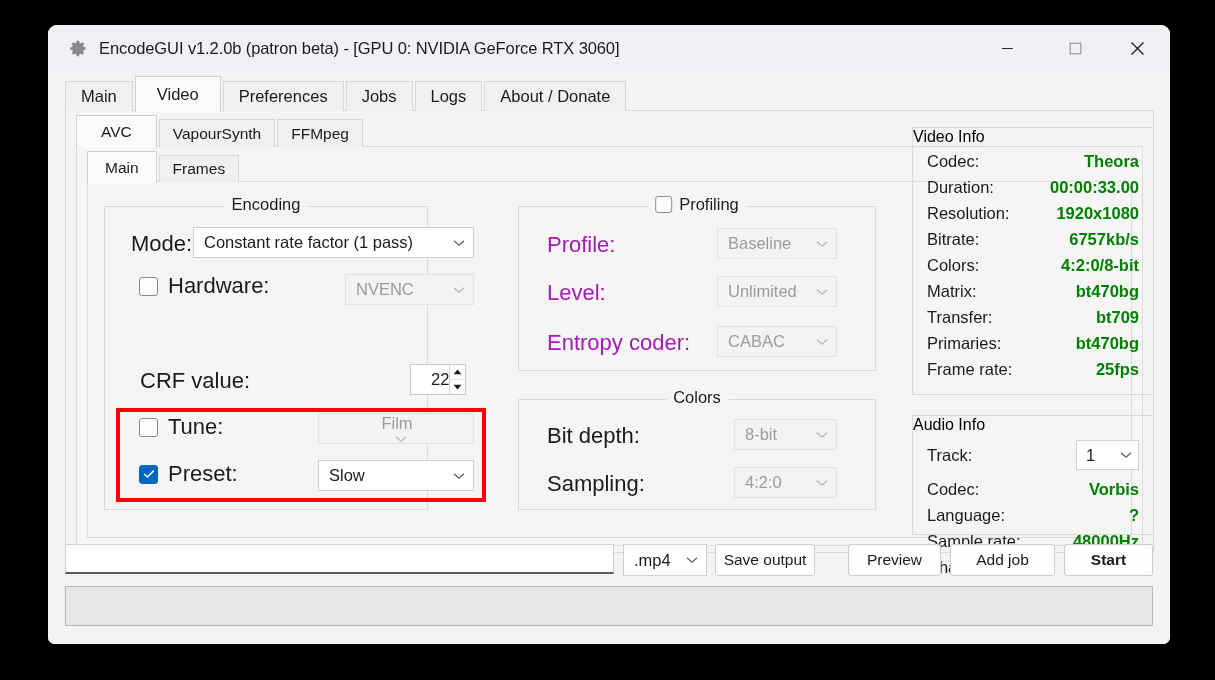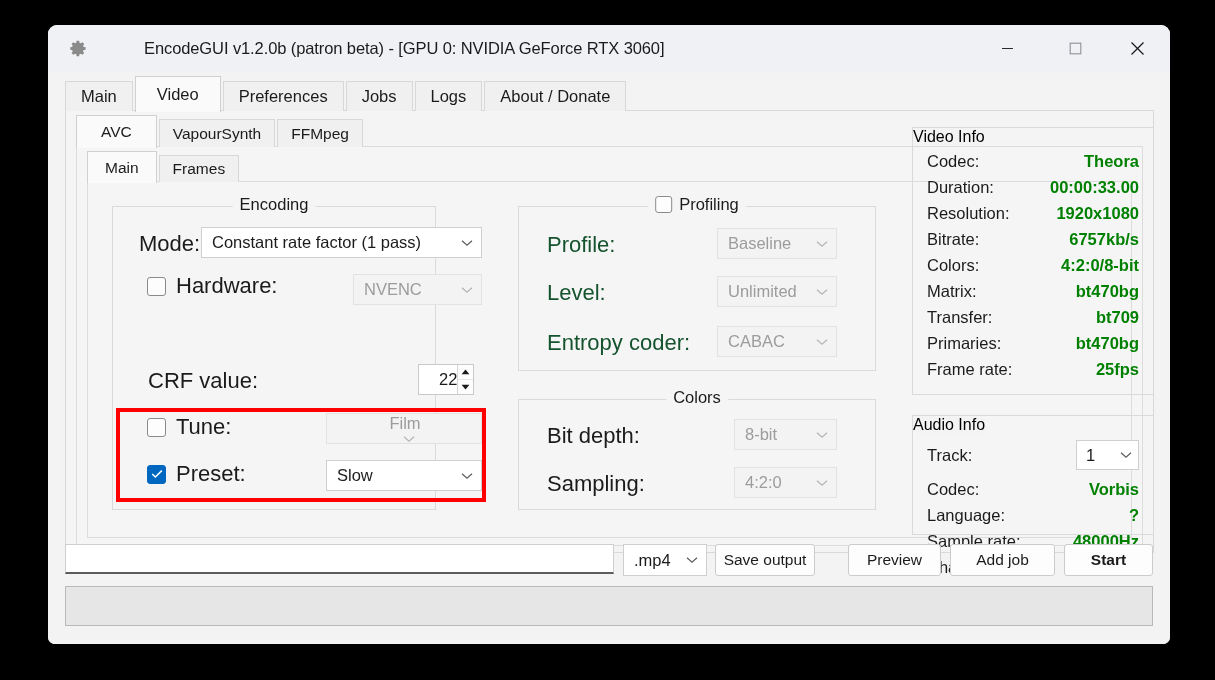--- a/index.html
+++ b/index.html
@@ -28,21 +28,20 @@
   }
 
   
   #titlebar {
     height: 47px;
     min-height: 47px;
     background: #f0f1f5;
     display: flex;
     align-items: center;
     position: relative;
-    gap: 45px;
   }
   #app-icon {
     margin-left: 21px;
     margin-right: 11px;
     width: 19px;
     height: 19px;
     display: block;
   }
   #title-text {
     font-size: 16.5px;
@@ -196,21 +195,21 @@
   .row {
     position: absolute;
     display: flex;
     align-items: center;
   }
   .lbl {
     font-size: 22px;
     color: #1b1b1b;
     white-space: nowrap;
   }
-  .lbl.dim { color: #14532d; }
+  .lbl.dim { color: #a21caf; }
 
   
   .combo {
     box-sizing: border-box;
     border: 1px solid #cfcfcf;
     background: #ffffff;
     height: 31px;
     display: flex;
     align-items: center;
     padding: 0 8px 0 10px;
@@ -445,21 +444,21 @@
           <div class="tab sel">
               <span>Main</span>
             </div>
           <div class="tab">
               <span>Frames</span>
             </div>
         </div>
 
         <div id="pane-l3">
 
-          <div class="group" style="left:24px; top:24px; width:324px; height:304px;">
+          <div class="group" style="left:16px; top:24px; width:324px; height:304px;">
             <span class="glabel">Encoding</span>
 
             <div class="row" style="left:26px; top:24px;">
               <span class="lbl">Mode:</span>
             </div>
             <div class="combo" style="position:absolute; left:88px; top:20px; width:281px;">
               <span class="cv">Constant rate factor (1 pass)</span>
               <svg class="chev" width="12" height="8" viewBox="0 0 12 8">
                 <polyline points="1,1.8 6,6.2 11,1.8" fill="none" stroke="#5c5c5c" stroke-width="1.2"></polyline>
               </svg>

